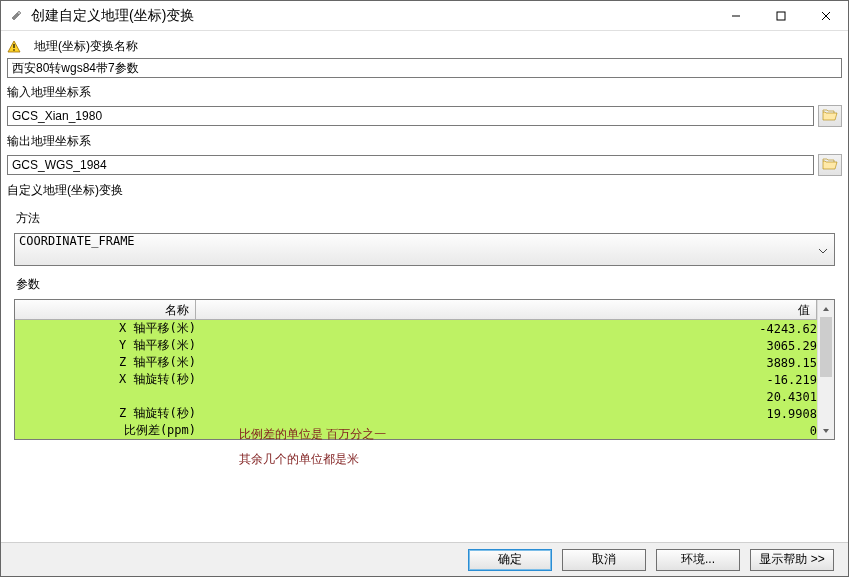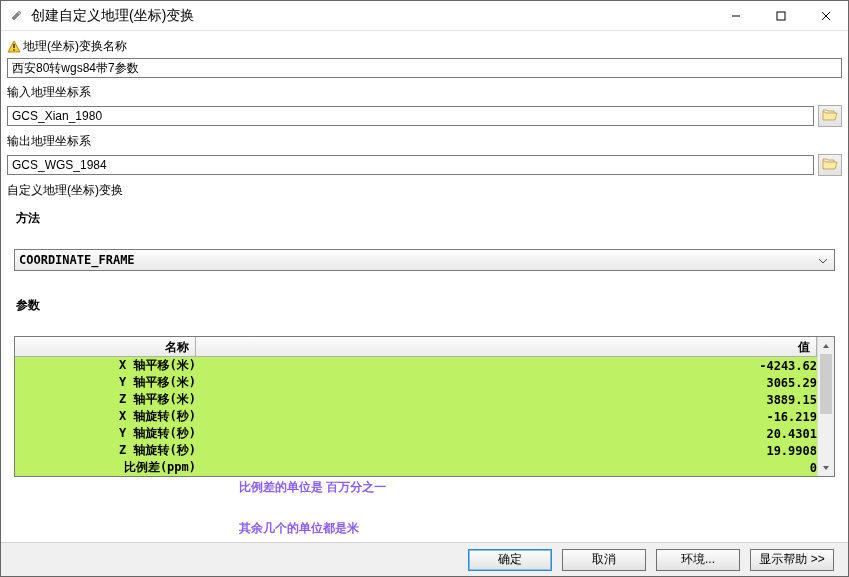--- a/index.html
+++ b/index.html
@@ -5,46 +5,46 @@
     * { box-sizing: border-box; margin: 0; padding: 0; }
     body { font-family: "Microsoft YaHei", SimSun, Tahoma, sans-serif; font-size: 12px; background: #fff; }
     .window { width: 849px; height: 577px; border: 1px solid #666; display: flex; flex-direction: column; }
     .titlebar { height: 30px; display: flex; align-items: center; padding-left: 8px; background: #fff; border-bottom: 1px solid #e0e0e0; }
     .titlebar .icon svg { display: block; }
     .titlebar .title { margin-left: 8px; flex: 1; font-size: 14px; }
     .win-btns { display: flex; height: 100%; }
     .win-btn { width: 45px; height: 100%; display: flex; align-items: center; justify-content: center; cursor: pointer; }
     .content { flex: 1; padding: 5px 6px 0 6px; display: flex; flex-direction: column; gap: 2px; overflow: hidden; }
     .field-row { display: flex; align-items: center; gap: 4px; }
-    .label-with-warn { display: flex; align-items: center; gap: 2px; padding: 2px 0 1px 0; }
+    .label-with-warn { display: flex; align-items: center; gap: 13px; padding: 2px 0 1px 0; }
     .warn-icon svg { display: block; }
     .label { font-size: 12px; }
     .text-input { flex: 1; height: 20px; border: 1px solid #7a7a7a; padding: 1px 4px; font-family: Tahoma, SimSun, sans-serif; font-size: 12px; background: #fff; }
     .browse-btn { width: 24px; height: 22px; border: 1px solid #adadad; background: linear-gradient(#f2f2f2,#e3e3e3); display: flex; align-items: center; justify-content: center; cursor: pointer; }
     .section-title { padding: 4px 0 2px 0; }
-    .inner-panel { border: 1px solid transparent; padding: 2px 6px 4px 6px; display: flex; flex-direction: column; gap: 20px; font-weight: bold; }
+    .inner-panel { border: 1px solid transparent; padding: 2px 6px 4px 6px; display: flex; flex-direction: column; gap: 4px; }
     .method-label { padding: 4px 0 2px 2px; }
-    .select { width: 100%; height: 22px; border: 1px solid #7a7a7a; background: linear-gradient(#fdfdfd,#e9e9e9); display: flex; align-items: center; padding: 0 4px; font-family: Tahoma, monospace; font-size: 12px; position: relative; cursor: pointer; }
+    .select { width: 100%; height: 33px; border: 1px solid #7a7a7a; background: linear-gradient(#fdfdfd,#e9e9e9); display: flex; align-items: flex-start; padding: 0 4px; font-family: Tahoma, monospace; font-size: 12px; position: relative; cursor: pointer; }
     .select .chev { position: absolute; right: 6px; top: 50%; transform: translateY(-50%); }
     .param-label { padding: 6px 0 2px 2px; }
     .param-table-wrap { border: 1px solid #7a7a7a; background: #bef264; display: flex; text-align: right; }
     .param-table { flex: 1; }
     .param-head { display: flex; height: 20px; }
     .param-head .th { border: 1px solid #b0b0b0; border-top: none; border-left: none; background: linear-gradient(#fdfdfd,#ececec); padding: 2px 6px; font-size: 12px; }
     .th-name { width: 181px; border-left: none; }
     .th-val { flex: 1; }
     .param-body { }
     .tr { display: flex; height: 17px; align-items: center; }
     .td-name { width: 181px; padding-left: 10px; font-family: Tahoma, SimSun, monospace; font-size: 12px; white-space: pre; }
     .td-val { flex: 1; padding-left: 6px; font-family: Tahoma, monospace; font-size: 12px; }
     .vscroll { width: 17px; background: #f0f0f0; border-left: 1px solid #dcdcdc; display: flex; flex-direction: column; }
     .vscroll .arrow { height: 17px; display: flex; align-items: center; justify-content: center; cursor: pointer; background: #f0f0f0; }
     .vscroll .track { flex: 1; background: #f0f0f0; position: relative; }
     .vscroll .thumb { position: absolute; top: 0; left: 2px; right: 2px; height: 60px; background: #cdcdcd; border-radius: 0; }
-    .note { color: #8b5cf6; font-size: 12px; padding-left: 6px; }
+    .note { color: #7f1d1d; font-size: 12px; padding-left: 6px; }
     .note-row { display: flex; }
     .note-pad { width: 181px; }
     .button-bar { height: 34px; border-top: 1px solid #d0d0d0; background: #f0f0f0; display: flex; align-items: center; justify-content: flex-end; gap: 10px; padding: 0 14px; }
     .btn { min-width: 84px; height: 22px; border: 1px solid #707070; background: linear-gradient(#fdfdfd,#e3e3e3); font-size: 12px; cursor: pointer; padding: 0 8px; display: flex; align-items: center; justify-content: center; }
     .btn.primary { border: 1px solid #2a8dd4; box-shadow: 0 0 0 1px #7bbde8 inset; }
   </style>
 </head>
 <body>
 
 <div class="window">
@@ -149,21 +149,20 @@
               </div>
               <div class="tr">
                 <div class="td-name">Z 轴平移(米)</div>
                 <div class="td-val">3889.15</div>
               </div>
               <div class="tr">
                 <div class="td-name">X 轴旋转(秒)</div>
                 <div class="td-val">-16.219</div>
               </div>
               <div class="tr">
-                <div class="td-name">Y 轴旋转(秒)</div>
                 <div class="td-val">20.4301</div>
               </div>
               <div class="tr">
                 <div class="td-name">Z 轴旋转(秒)</div>
                 <div class="td-val">19.9908</div>
               </div>
               <div class="tr">
                 <div class="td-name">比例差(ppm)</div>
                 <div class="td-val">0</div>
               </div>

